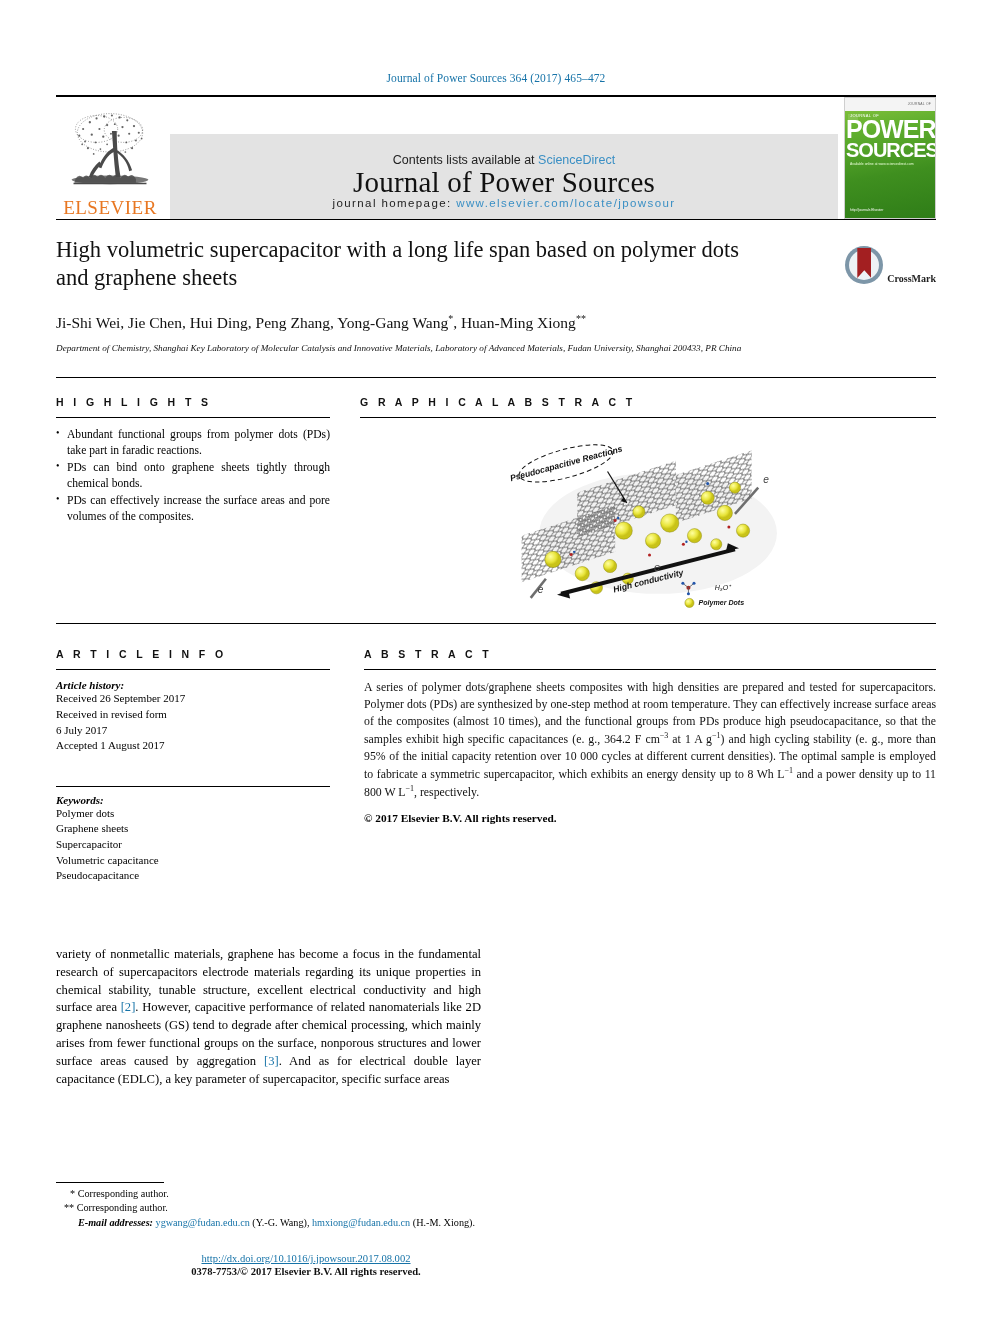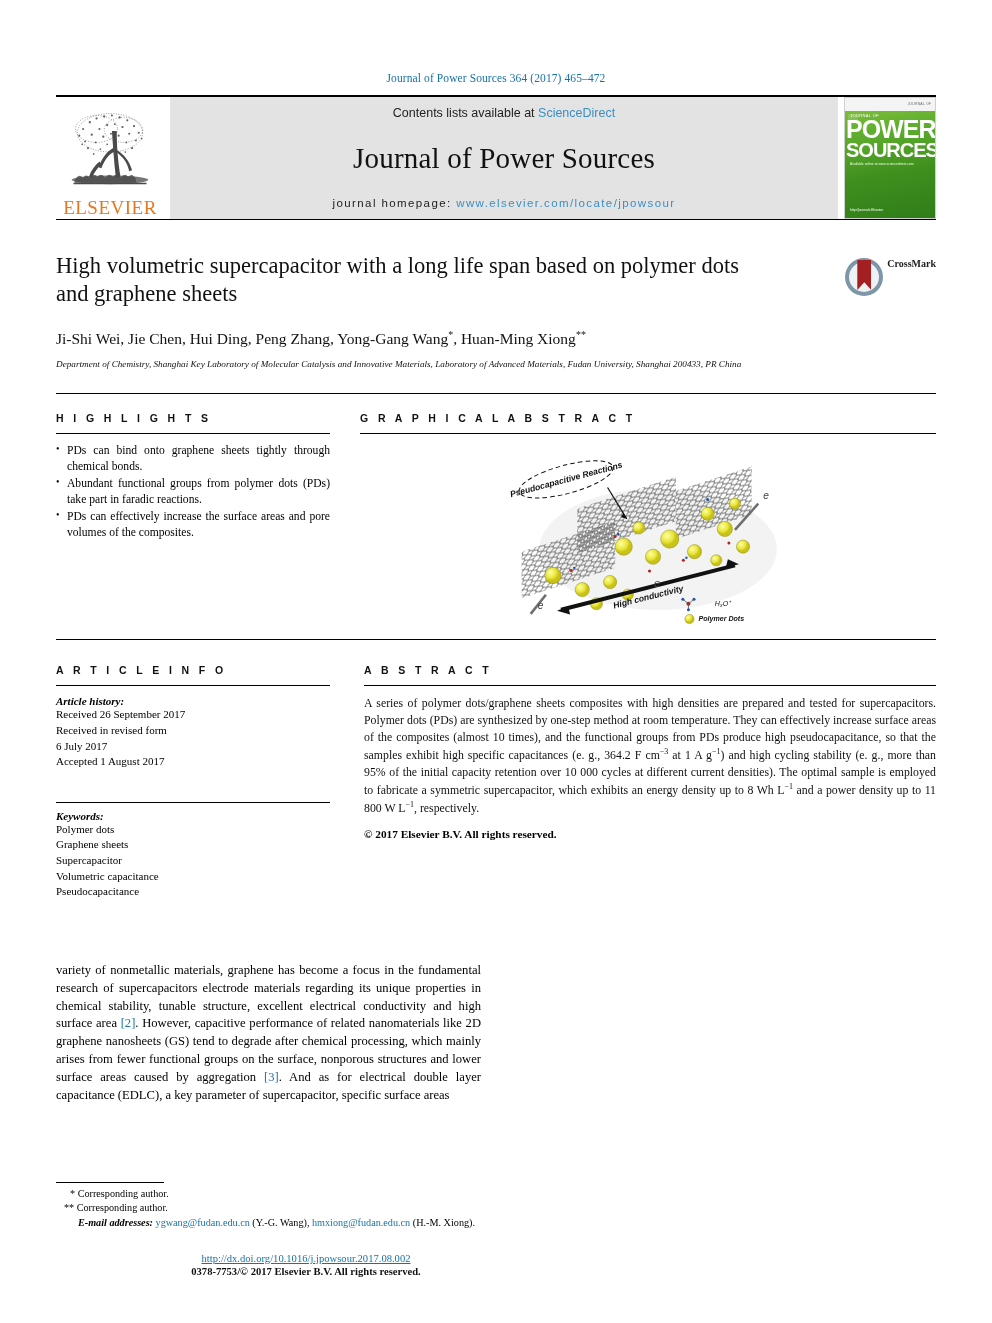--- a/index.html
+++ b/index.html
@@ -36,21 +36,22 @@
   }
   .tree-svg { width: 96px; height: 96px; display: block; }
   .elsevier-word {
     font-family: "Liberation Serif", serif;
     font-size: 19px; letter-spacing: .5px; color: #E87722; line-height: 1;
     margin-top: -2px;
   }
   .banner {
     flex: 1 1 auto; background: #e3e3e3; margin-left: 6px; margin-right: 6px;
     display: flex; flex-direction: column; align-items: center; justify-content: space-between;
-    padding: 9px 0 10px 0;
+    padding: 19px 0 10px 0;
+    margin-top: 37px;
   }
   .banner-top { font-family: "Liberation Sans", sans-serif; font-size: 12.5px; color: #222; }
   .banner-top a { color: #3a8fc4; text-decoration: none; }
   .banner-title {
     font-family: "Liberation Serif", serif;
     font-size: 29px; color: #111; letter-spacing: .2px; line-height: 1;
   }
   .banner-home {
     font-family: "Liberation Sans", sans-serif; font-size: 11.5px; color: #222;
     letter-spacing: 1.4px;
@@ -76,39 +77,39 @@
   }
   .cover-sub { position:absolute; top:64px; left:5px; font-family:"Liberation Sans",sans-serif;
     font-size:3.4px; color:#e9ffd8; line-height:1.5; }
   .cover-foot { position:absolute; bottom:5px; left:5px; font-family:"Liberation Sans",sans-serif;
     font-size:3.4px; color:#ffffff; line-height:1.6; }
   .cover-sq { position:absolute; top:16px; left:3px; width:10px; height:9px; background:#ffffff22; }
 
   .rule-thin { border-top: 1px solid #000; }
 
   
-  .title-block { position: relative; padding-top: 32px; }
+  .title-block { position: relative; padding-top: 16px; }
   .article-title {
     font-family: "Liberation Serif", serif;
     font-size: 22.5px; line-height: 1.25; color: #111; font-weight: normal;
     margin: 0; max-width: 690px;
   }
   .authors {
     font-family: "Liberation Serif", serif;
     font-size: 15.5px; margin-top: 21px; color: #111; line-height: 1.2;
   }
   .authors sup { font-size: 10px; vertical-align: super; }
   .affiliation {
     font-family: "Liberation Serif", serif;
     font-style: italic; font-size: 9.2px; line-height: 1.45; margin-top: 9px; color: #111;
     max-width: 790px;
   }
   .crossmark {
-    position: absolute; right: 0px; top: 38px;
-    display: flex; align-items: flex-start; gap: 4px;
+    position: absolute; right: 0px; top: 26px;
+    display: flex; align-items: flex-end; gap: 4px;
   }
   .cm-circle {
     width: 38px; height: 38px; border-radius: 50%;
     background: #7d96a8; position: relative; display:block;
   }
   .cm-inner {
     position: absolute; left: 4px; top: 4px; width: 30px; height: 30px;
     border-radius: 50%; background: #eef2f5;
   }
   .cm-book {
@@ -289,22 +290,22 @@
     </div>
   </div>
 
   <div class="rule-thin" style="margin-top:22px"></div>
 
   <div class="panel">
     <div class="col-left">
       <div class="sec-head">H I G H L I G H T S</div>
       <div class="sec-rule"></div>
       <ul class="hl-list">
+        <li>Abundant functional groups from polymer dots (PDs) take part in faradic reactions.</li>
         <li>PDs can bind onto graphene sheets tightly through chemical bonds.</li>
-        <li>Abundant functional groups from polymer dots (PDs) take part in faradic reactions.</li>
         <li>PDs can effectively increase the surface areas and pore volumes of the composites.</li>
       </ul>
     </div>
 
     <div class="col-right">
       <div class="sec-head">G R A P H I C A L   A B S T R A C T</div>
       <div class="sec-rule"></div>
       <div class="ga-art">
         <svg viewBox="0 0 560 360">
           <defs>

